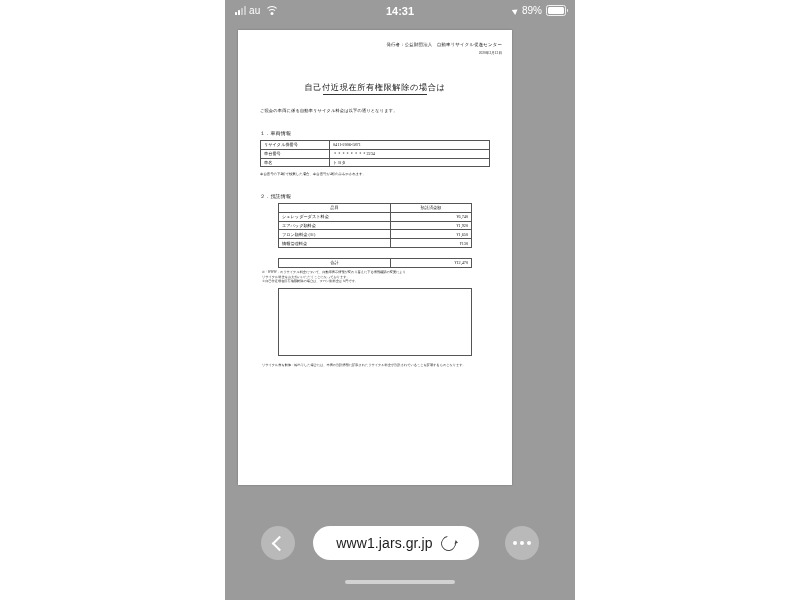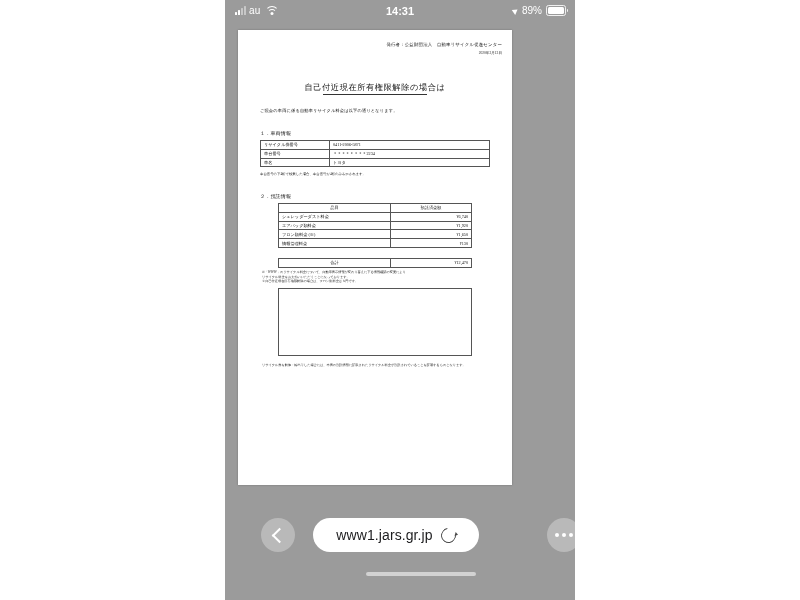--- a/index.html
+++ b/index.html
@@ -268,24 +268,23 @@
     font-size: 3.2px;
     line-height: 1.5;
     color: #222;
     width: 230px;
   }
 
   
   .toolbar {
     position: absolute;
     left: 0;
-    bottom: 16px;
+    bottom: 8px;
     width: 350px;
     height: 78px;
-    padding-left: 42px;
   }
   .tb-back {
     position: absolute;
     left: 36px;
     top: 12px;
     width: 34px;
     height: 34px;
     border-radius: 50%;
     background: rgba(255,255,255,.30);
     display: flex;

